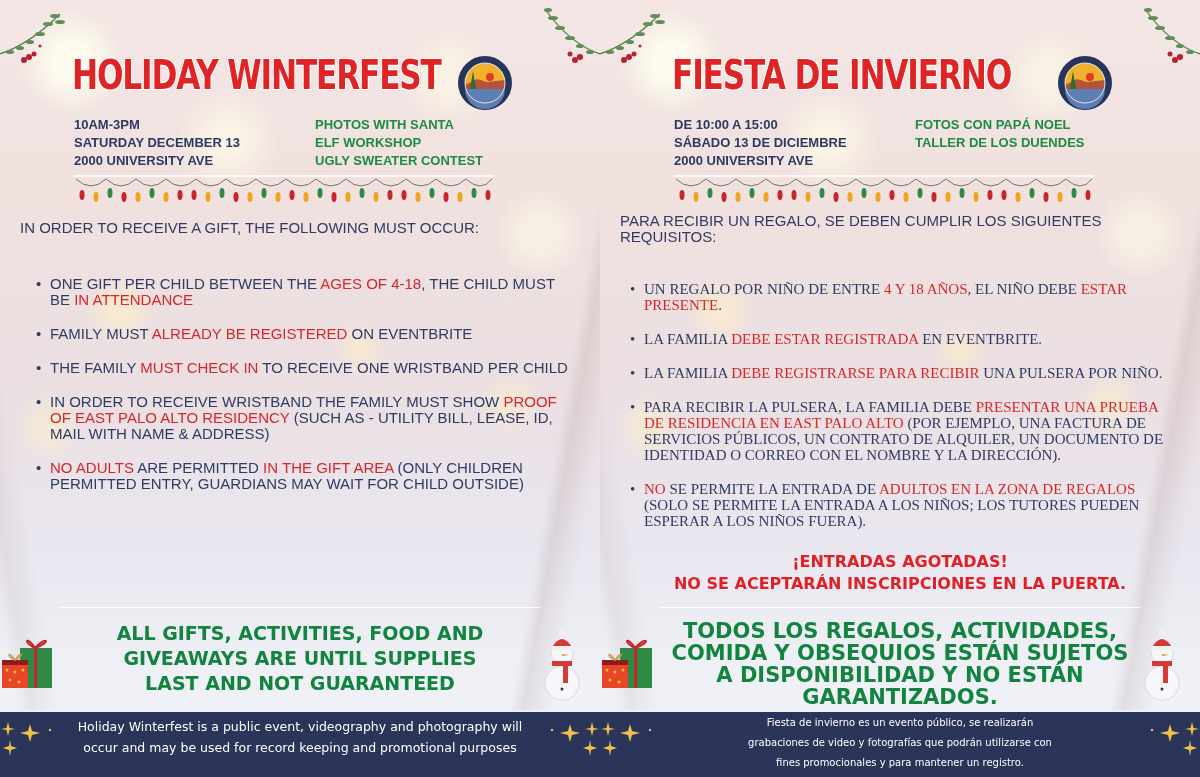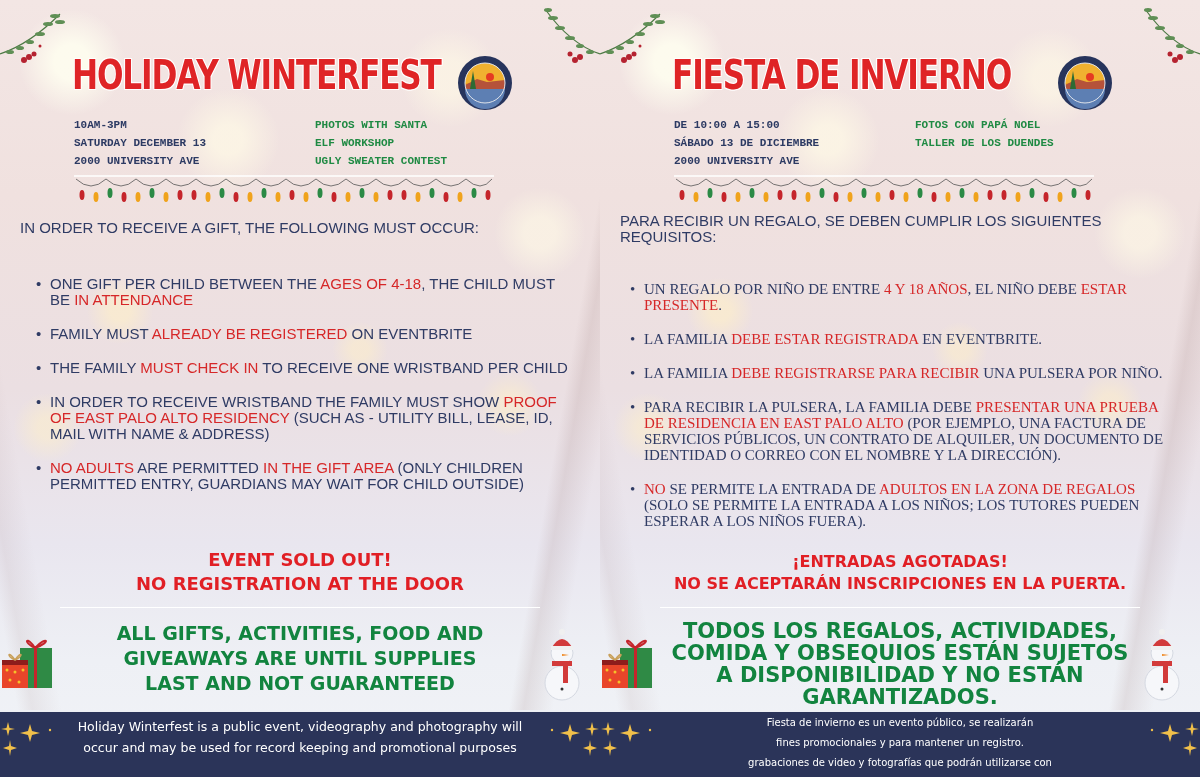--- a/index.html
+++ b/index.html
@@ -37,21 +37,21 @@
     position: absolute; left: 72px; top: 52px;
     font-family: "DejaVu Sans", sans-serif; font-weight: bold;
     font-size: 40px; letter-spacing: -1.5px; color: #df2426;
     transform: scaleX(0.78); transform-origin: left center;
     text-shadow: 1px 1px 0 #fff, -1px -1px 0 #fff, 1px -1px 0 #fff, -1px 1px 0 #fff;
     white-space: nowrap;
   }
 
   .seal { position: absolute; left: 457px; top: 55px; width: 56px; height: 56px; }
 
-  .info { position: absolute; top: 116px; font-family: Liberation Mono, monospace; font-weight: bold; font-size: 11px; line-height: 18px; white-space: nowrap; }
+  .info { position: absolute; top: 116px; font-family: Liberation Sans, sans-serif; font-weight: bold; font-size: 13px; line-height: 18px; white-space: nowrap; }
   .info.col1 { left: 74px; color: #2c3a63; }
   .info.col2 { left: 315px; color: #1f8a43; }
 
   .lights { position: absolute; left: 74px; top: 175px; width: 420px; height: 30px; }
 
   .intro { position: absolute; left: 20px; top: 220px; width: 560px; color: #2f3b64; font-size: 15px; line-height: 16px; }
   .rules { position: absolute; left: 36px; width: 540px; list-style: none; margin-top: 18px; }
   .rules li { position: relative; padding-left: 14px; color: #2f3b64; font-size: 15px; line-height: 16px; margin-bottom: 18px; }
   .rules li::before { content: "•"; position: absolute; left: 0; top: 0; color: #2f3b64; }
   .red { color: #d62728; }
@@ -190,24 +190,20 @@
   <div class="intro">IN ORDER TO RECEIVE A GIFT, THE FOLLOWING MUST OCCUR:</div>
 
   <ul class="rules" style="top:258px;">
     <li><span>ONE GIFT PER CHILD BETWEEN THE </span><span class="red">AGES OF 4-18</span><span>, THE CHILD MUST BE </span><span class="red">IN ATTENDANCE</span><span></span></li>
     <li><span>FAMILY MUST </span><span class="red">ALREADY BE REGISTERED</span><span> ON EVENTBRITE</span></li>
     <li><span>THE FAMILY </span><span class="red">MUST CHECK IN</span><span> TO RECEIVE ONE WRISTBAND PER CHILD</span></li>
     <li><span>IN ORDER TO RECEIVE WRISTBAND THE FAMILY MUST SHOW </span><span class="red">PROOF OF EAST PALO ALTO RESIDENCY</span><span> (SUCH AS - UTILITY BILL, LEASE, ID, MAIL WITH NAME &amp; ADDRESS)</span></li>
     <li><span></span><span class="red">NO ADULTS</span><span> ARE PERMITTED </span><span class="red">IN THE GIFT AREA</span><span> (ONLY CHILDREN PERMITTED ENTRY, GUARDIANS MAY WAIT FOR CHILD OUTSIDE)</span></li>
   </ul>
 
-  <div class="soldout" style="top:548px;">
-    <div>EVENT SOLD OUT!</div>
-    <div>NO REGISTRATION AT THE DOOR</div>
-  </div>
   <div class="divider" style="top:607px;"></div>
   <div class="supplies" style="top:621px;">
     <div>ALL GIFTS, ACTIVITIES, FOOD AND</div>
     <div>GIVEAWAYS ARE UNTIL SUPPLIES</div>
     <div>LAST AND NOT GUARANTEED</div>
   </div>
 
   <svg class="gift" viewBox="0 0 56 60">
     <rect x="18" y="18" width="32" height="40" fill="#2f8a45"></rect>
     <rect x="32" y="18" width="3" height="40" fill="#c5252b"></rect>
@@ -414,22 +410,22 @@
     <svg class="sparkle l" viewBox="0 0 60 40">
       <g fill="#f1c04a">
           <path d="M8 4 L9.5 10 L15 11 L9.5 12 L8 18 L6.5 12 L1 11 L6.5 10 Z"></path>
           <path d="M30 6 L32 13 L40 15 L32 17 L30 24 L28 17 L20 15 L28 13 Z"></path>
           <path d="M10 22 L11 28 L17 30 L11 32 L10 38 L9 32 L3 30 L9 28 Z"></path>
           <circle cx="50" cy="12" r="1.2"></circle>
         </g>
     </svg>
     <div class="txt" style="top:1px;">
       <div>Fiesta de invierno es un evento público, se realizarán</div>
+      <div>grabaciones de video y fotografías que podrán utilizarse con</div>
       <div>fines promocionales y para mantener un registro.</div>
-      <div>grabaciones de video y fotografías que podrán utilizarse con</div>
     </div>
     <svg class="sparkle r" viewBox="0 0 60 40">
       <g fill="#f1c04a">
           <path d="M52 4 L53.5 10 L59 11 L53.5 12 L52 18 L50.5 12 L45 11 L50.5 10 Z"></path>
           <path d="M30 6 L32 13 L40 15 L32 17 L30 24 L28 17 L20 15 L28 13 Z"></path>
           <path d="M50 22 L51 28 L57 30 L51 32 L50 38 L49 32 L43 30 L49 28 Z"></path>
           <circle cx="12" cy="12" r="1.2"></circle>
         </g>
     </svg>
   </div>

